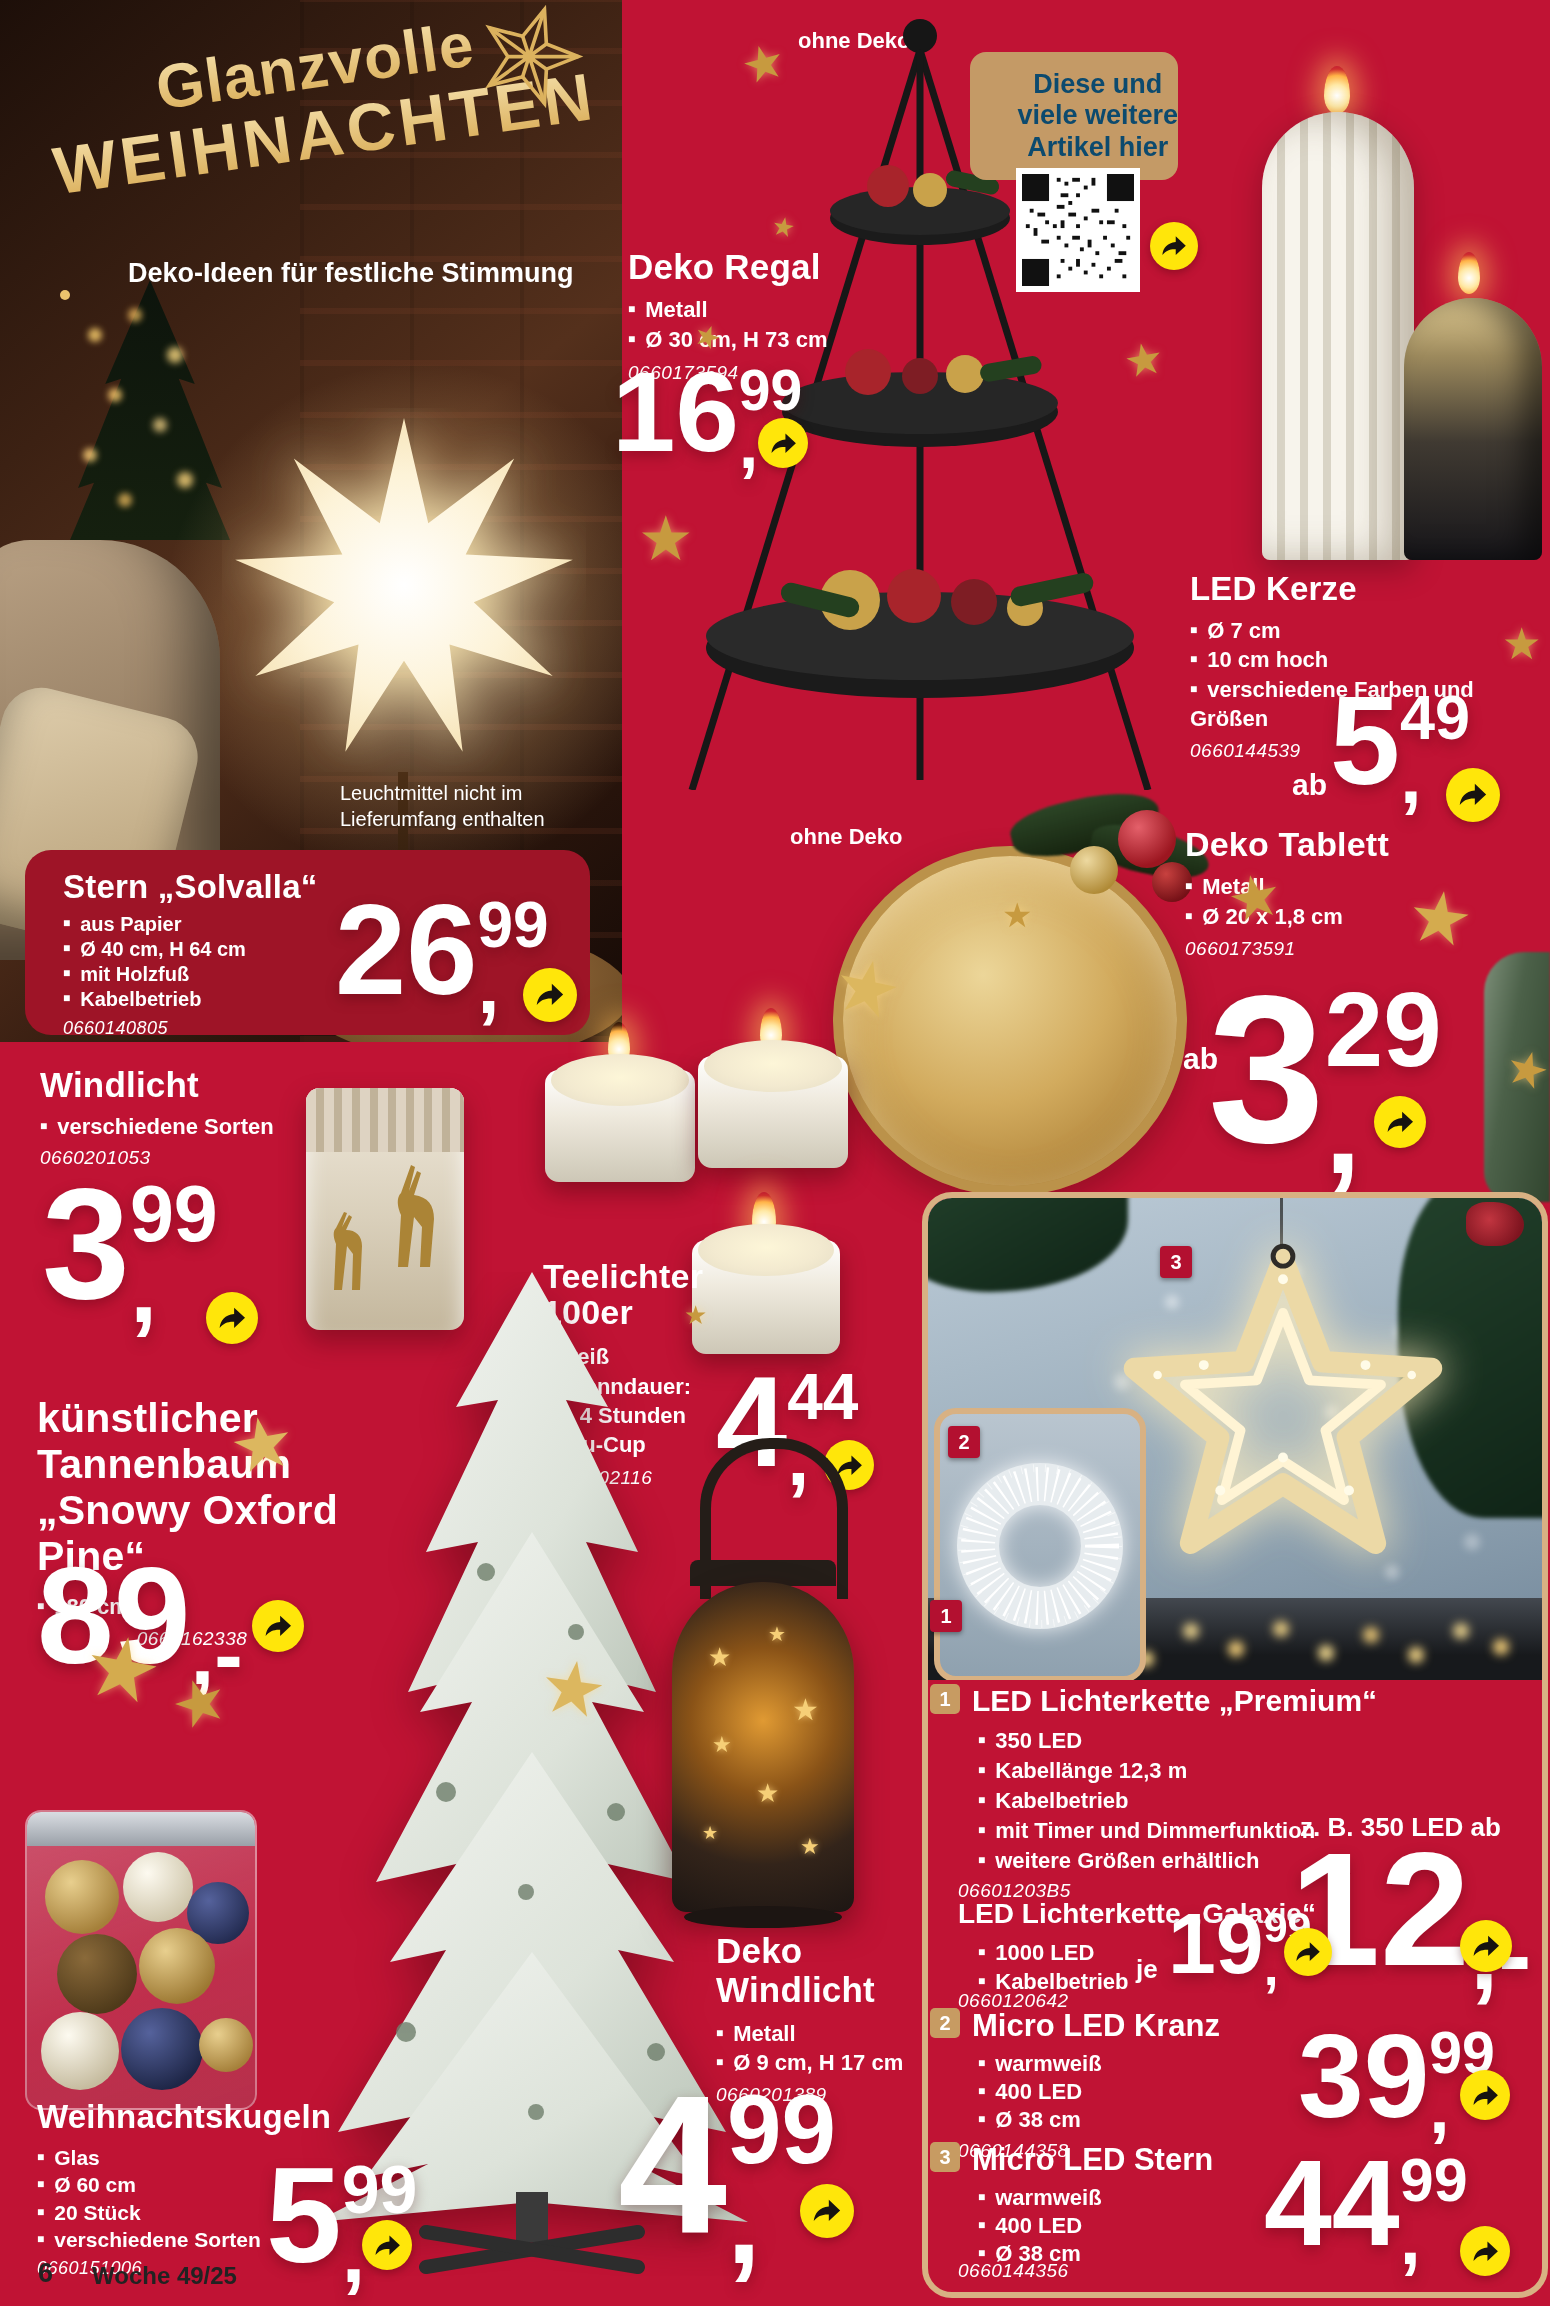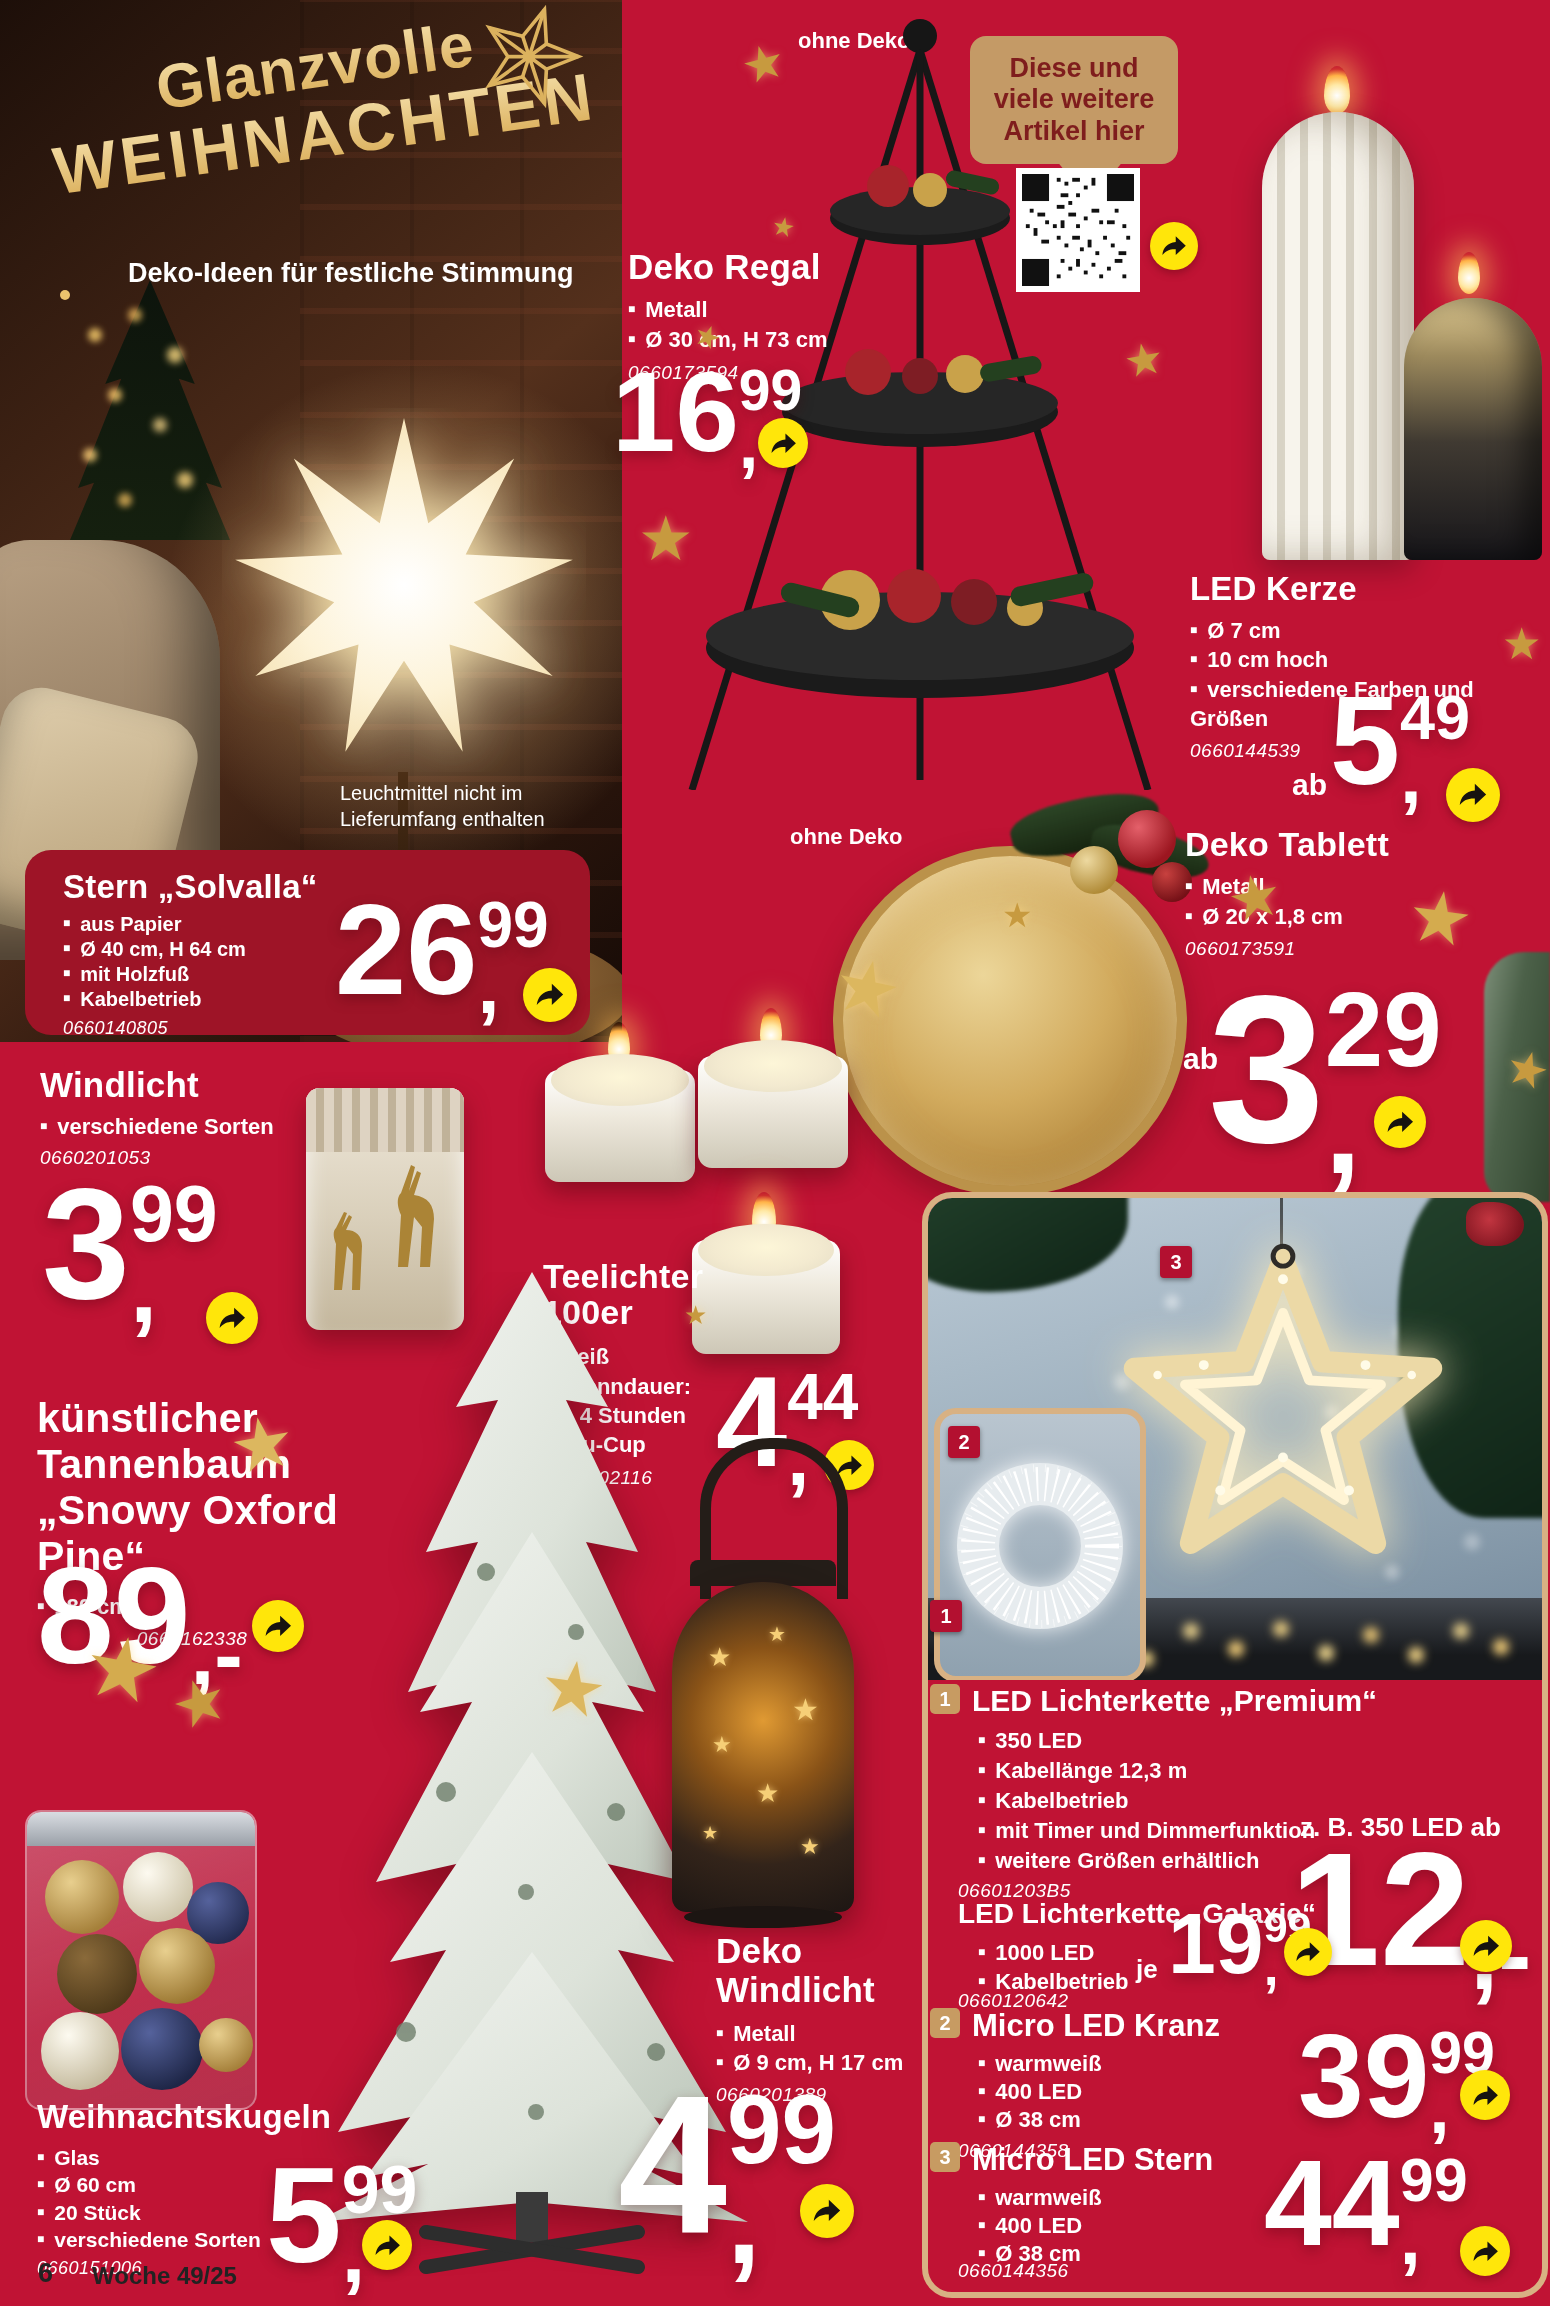--- a/index.html
+++ b/index.html
@@ -53,22 +53,22 @@
      background:linear-gradient(#0d140c,#15200f);clip-path:polygon(50% 0,78% 40%,68% 38%,95% 80%,85% 78%,100% 100%,0 100%,15% 78%,5% 80%,32% 38%,22% 40%);}
   .bokehdots{left:60px;top:290px;width:10px;height:10px;border-radius:50%;background:rgba(255,214,120,.9);
      box-shadow:30px 40px 6px 2px rgba(255,210,110,.8),70px 20px 6px 2px rgba(255,200,100,.7),
      110px 60px 7px 3px rgba(255,220,130,.8),50px 100px 6px 2px rgba(255,205,110,.8),
      95px 130px 7px 2px rgba(255,220,140,.75),25px 160px 6px 2px rgba(255,210,120,.8),
      120px 185px 7px 3px rgba(255,215,125,.8),60px 205px 6px 2px rgba(255,200,100,.7);}
   .starpole{left:398px;top:772px;width:10px;height:125px;background:linear-gradient(#4c2f16,#2e1b0c);}
   .starbase{left:366px;top:888px;width:76px;height:26px;background:#3a2311;border-radius:4px;}
   
   .pbox{background:#9e1427;border-radius:26px;}
-  .bubble{background:#c49a66;border-radius:16px;color:#7f1d1d;font-weight:800;font-size:27px;
-          text-align:center;line-height:1.16;display:flex;align-items:center;justify-content:center;}
+  .bubble{background:#c49a66;border-radius:16px;color:#0c4a6e;font-weight:800;font-size:27px;
+          text-align:center;line-height:1.16;display:flex;align-items:center;justify-content:flex-end;margin-top:16px;}
   .bubbletail{width:0;height:0;border-left:34px solid transparent;border-right:34px solid transparent;
           border-top:42px solid #c49a66;}
   .qr{background:#fff;padding:6px;}
   .candlewhite{left:1262px;top:112px;width:152px;height:448px;border-radius:76px 76px 8px 8px;
       background:repeating-linear-gradient(90deg,#f7f4ec 0 15px,#d9d4c6 15px 23px);
       box-shadow:inset -24px 0 40px rgba(90,70,40,.35),0 10px 30px rgba(0,0,0,.25);}
   .candleblack{left:1404px;top:298px;width:138px;height:262px;border-radius:69px 69px 8px 8px;
       background:linear-gradient(180deg,#e3cd93 0%,#9d8a5d 22%,#403a32 55%,#17161a 100%);
       box-shadow:inset -20px 0 30px rgba(0,0,0,.5);}
   .flame{border-radius:50% 50% 50% 50%/62% 62% 38% 38%;

